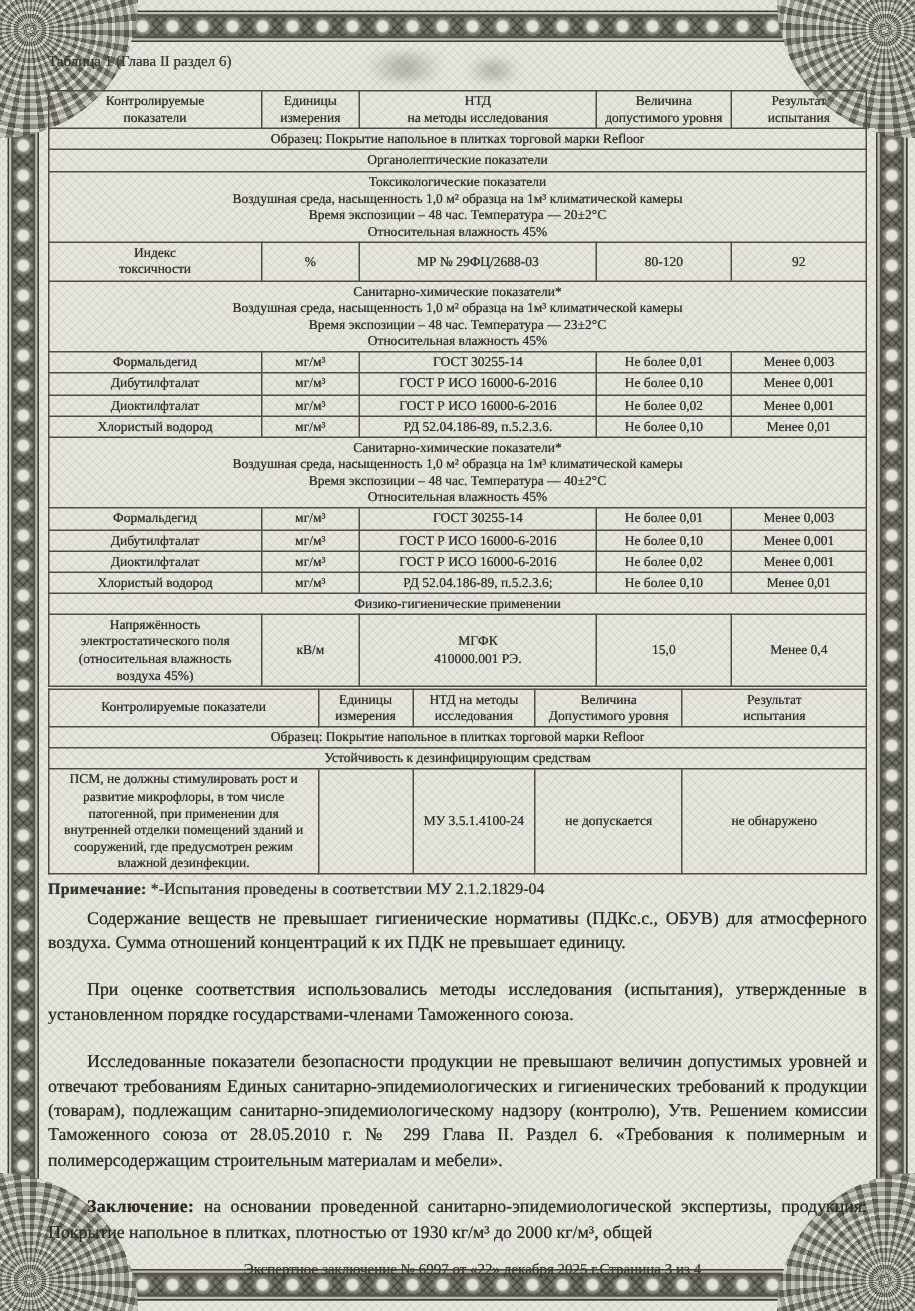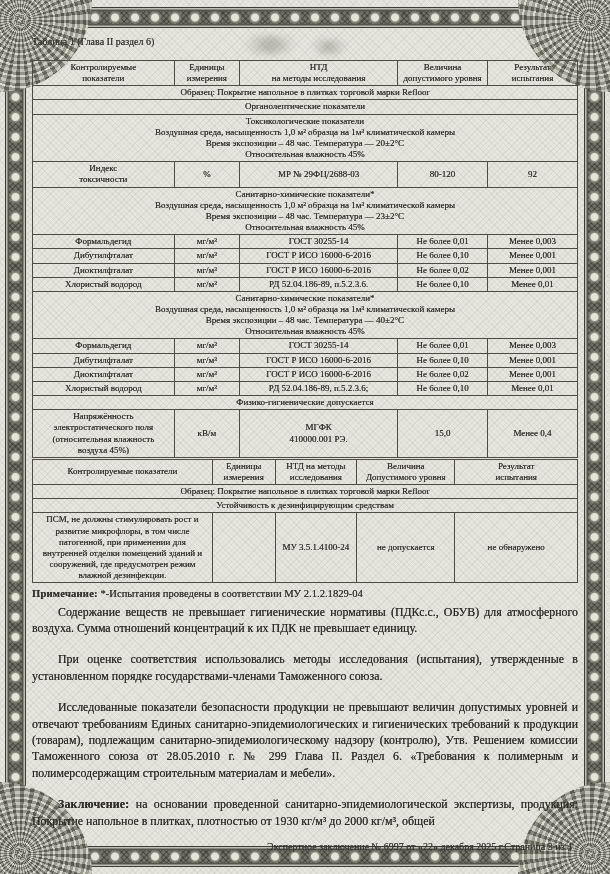--- a/index.html
+++ b/index.html
@@ -57,21 +57,21 @@
   th,td{border:1px solid #4e4b44;padding:1px 3px;text-align:center;vertical-align:middle;
     white-space:pre-line;font-weight:normal;overflow:hidden;}
   .t-sec{padding:1px 17px;}
   #table1{margin-top:13px;}
   #table2{margin-top:1px;}
   .note{font-size:10.6px;margin-top:4px;line-height:1.25;}
   .note b{letter-spacing:.2px;}
   .para{font-size:11.9px;line-height:1.38;text-align:justify;text-indent:26px;margin-top:3px;
     color:#2e2b26;}
   .para b{letter-spacing:.2px;}
-  .footer{margin-top:auto;display:flex;justify-content:flex-end;align-items:flex-end;
+  .footer{margin-top:auto;display:flex;justify-content:center;align-items:flex-end;
     font-size:10px;padding:0 6px 4px 26px;color:#3a3833;}
   .blurish{text-shadow:0 0 .45px rgba(52,50,45,.85);}
 </style>
 </head>
 <body>
 
 <div class="band h top"></div>
 <div class="band h bottom"></div>
 <div class="band v left"></div>
 <div class="band v right"></div>
@@ -189,21 +189,21 @@
       <td>Менее 0,001</td>
     </tr>
     <tr>
       <td>Хлористый водород</td>
       <td>мг/м³</td>
       <td>РД 52.04.186-89,  п.5.2.3.6;</td>
       <td>Не более 0,10</td>
       <td>Менее 0,01</td>
     </tr>
     <tr>
-          <td colspan="5" class="t-sec">Физико-гигиенические допускается</td>
+          <td colspan="5" class="t-sec">Физико-гигиенические применении</td>
         </tr>
     <tr>
       <td>Напряжённость
 электростатического поля
 (относительная влажность
 воздуха 45%)</td>
       <td>кВ/м</td>
       <td>МГФК
 410000.001 РЭ.</td>
       <td>15,0</td>

